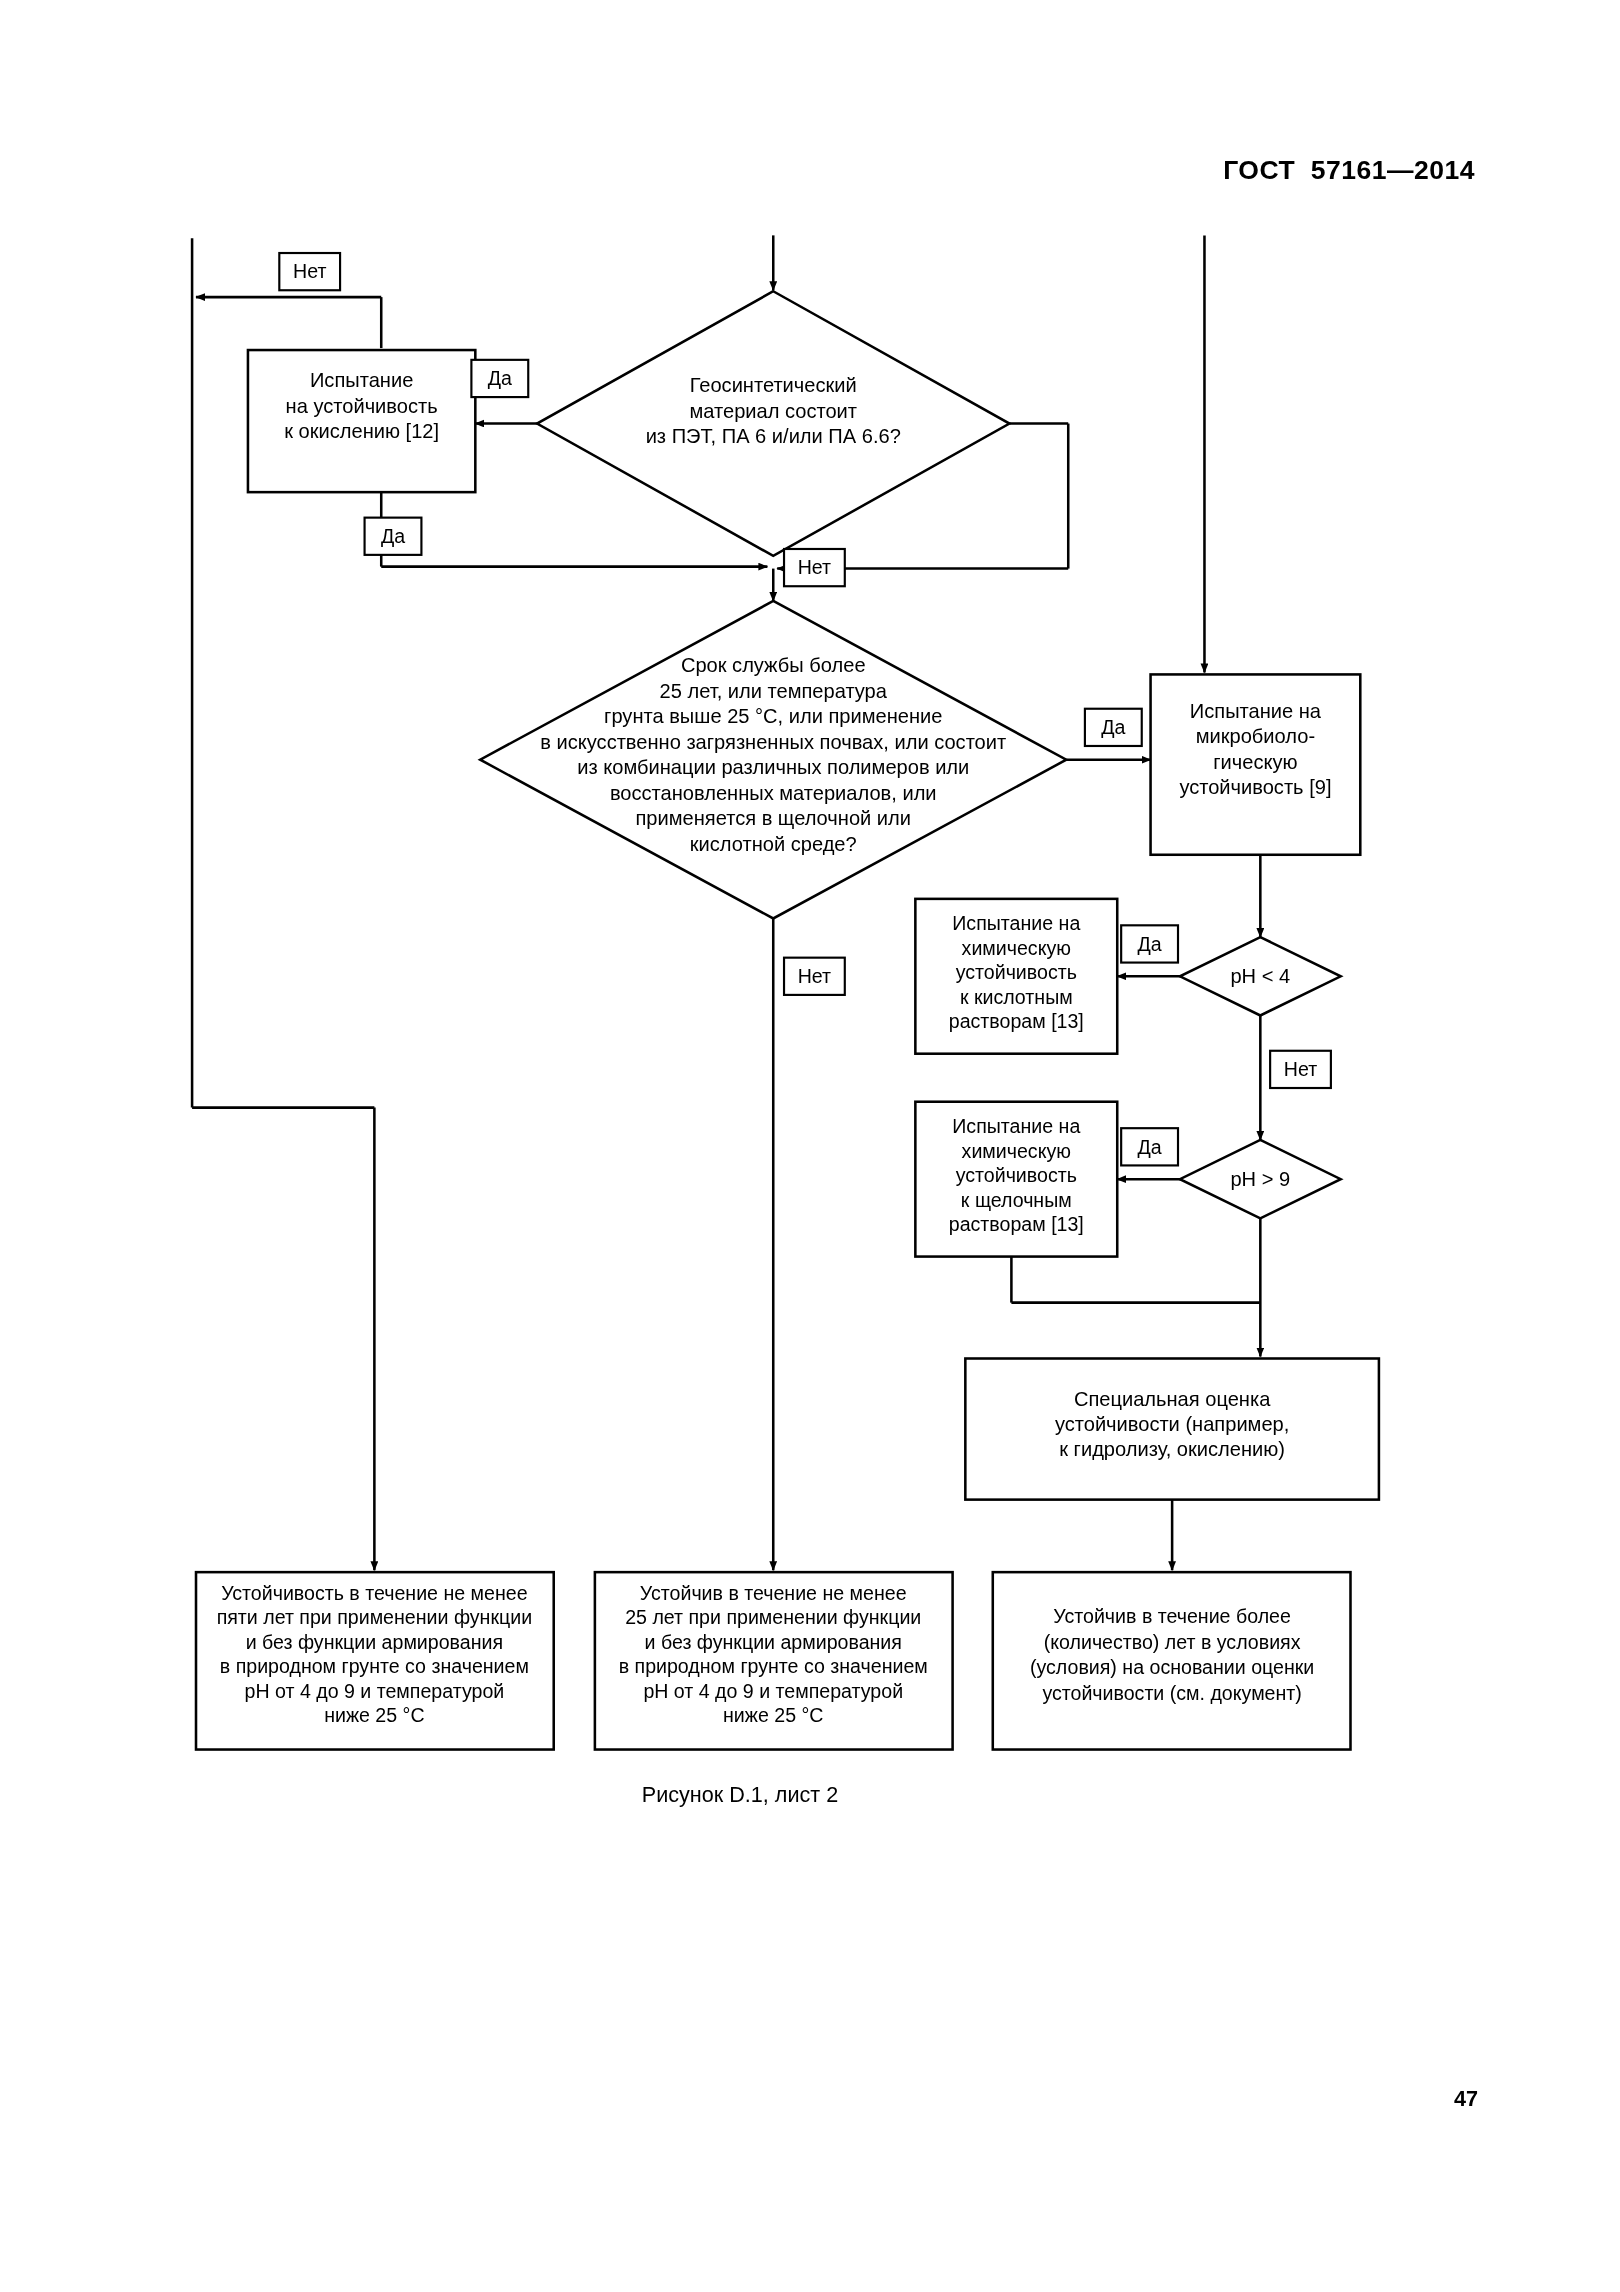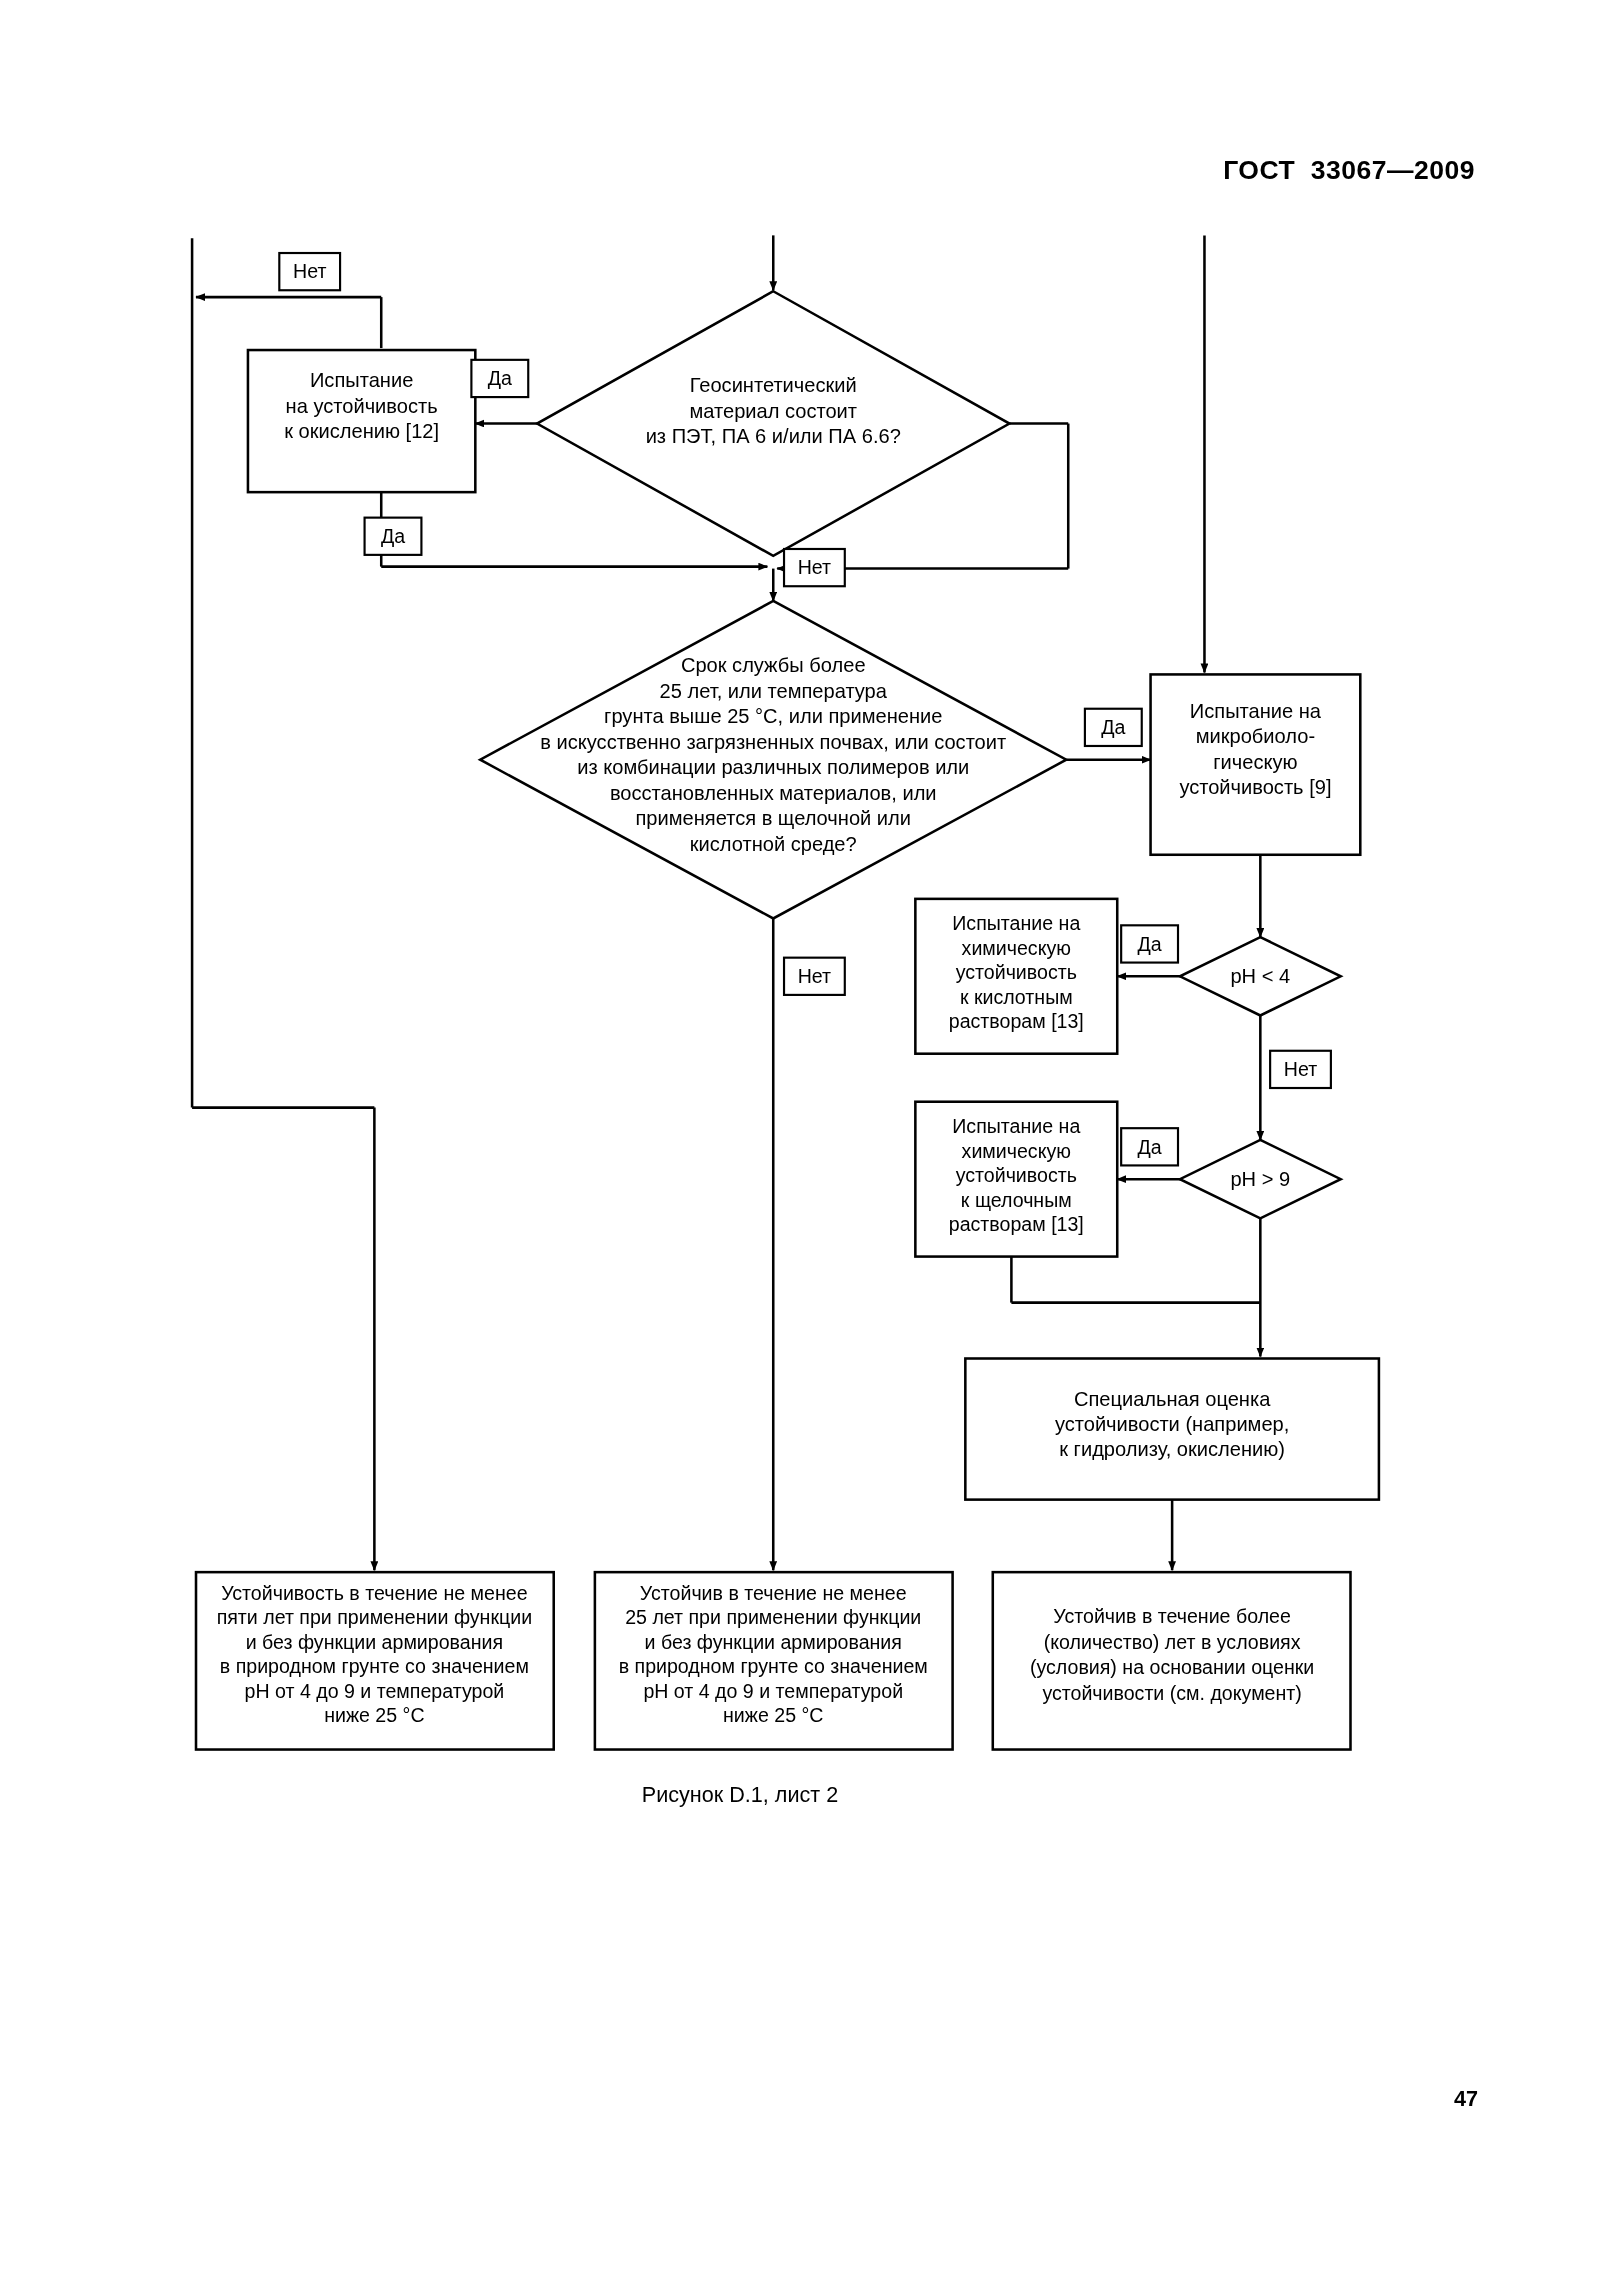--- a/index.html
+++ b/index.html
@@ -66,21 +66,21 @@
   .lbl { font-size: 20px; }
   .shape { fill: #ffffff; stroke: #000000; stroke-width: 2.6; }
   .lbl-box { fill: #ffffff; stroke: #000000; stroke-width: 2.2; }
   .conn { stroke: #000000; stroke-width: 2.6; fill: none; }
 </style>
 </head>
 <body>
 
 <div id="page">
 
-  <div class="header-std">ГОСТ  33067—2009</div>
+  <div class="header-std">ГОСТ  57161—2014</div>
 
   <svg id="flow" viewBox="0 0 1653 1820">
     <defs>
       <marker id="arrow" markerWidth="11" markerHeight="11" refX="9.2" refY="4" orient="auto" markerUnits="userSpaceOnUse">
         <path d="M0,0 L10,4 L0,8 z" fill="#000000"></path>
       </marker>
     </defs>
 
     <g>
       <path class="conn" d="M196,243 L196,1130"></path>

